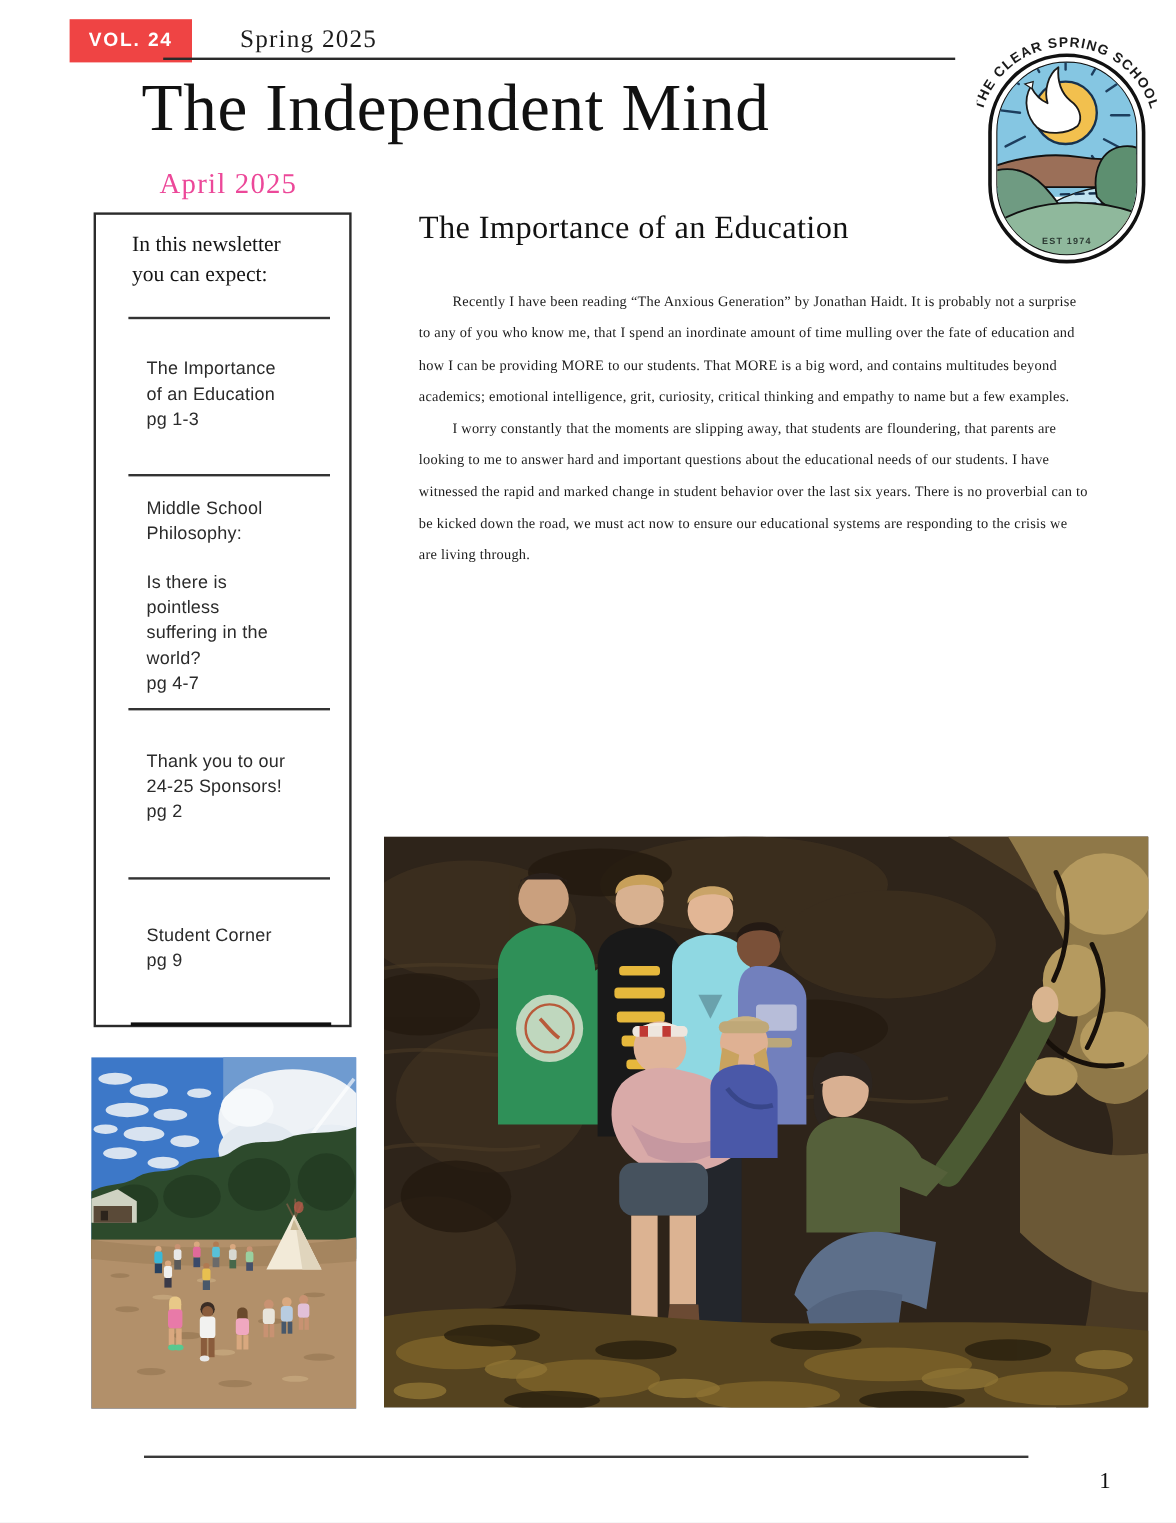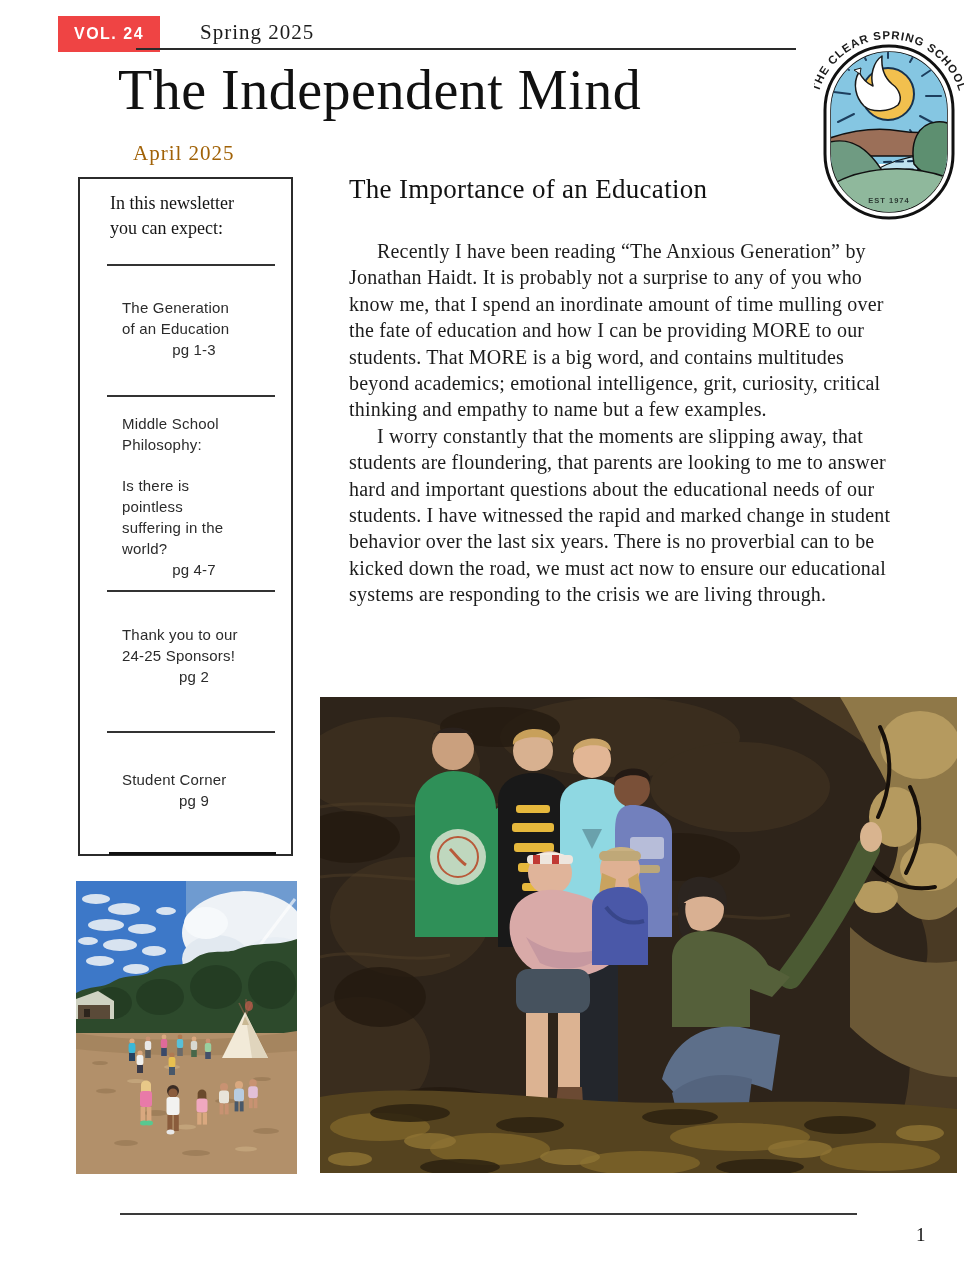--- a/index.html
+++ b/index.html
@@ -24,21 +24,21 @@
   .header-rule {
     position:absolute; left:136px; top:48px; width:660px; height:2px;
     background:#2a2a2a;
   }
   .masthead {
     position:absolute; left:118px; top:58px; width:700px;
     font-size:56px; letter-spacing:0.5px; color:#111; font-weight:normal;
   }
   .issue-date {
     position:absolute; left:133px; top:141px;
-    font-size:21px; letter-spacing:1px; color:#a16207;
+    font-size:24px; letter-spacing:1px; color:#ec4899;
   }
   .logo-wrap { position:absolute; left:814px; top:4px; width:150px; height:222px; }
   
   .toc {
     position:absolute; left:78px; top:177px; width:215px; height:679px;
     border:2px solid #2b2b2b; background:#fff;
   }
   .toc-heading {
     position:absolute; left:30px; top:12px; width:170px;
     font-size:18px; line-height:25px; color:#151515; white-space:pre-line;
@@ -54,29 +54,29 @@
     font-family:"Liberation Sans", sans-serif; font-size:15px;
     line-height:21px; color:#2b2b2b; letter-spacing:0.2px;
   }
   .toc-item.i1 { top:118px; }
   .toc-item.i2 { top:234px; }
   .toc-item.i3 { top:445px; }
   .toc-item.i4 { top:590px; }
   .toc-title, .toc-sub { white-space:pre-line; }
   .toc-sub { margin-top:20px; }
   .toc-sub:empty { display:none; margin:0; }
-  .toc-page { text-align:center; padding-right:2px; }
+  .toc-page { text-align:left; padding-right:2px; }
   
   .article-heading {
     position:absolute; left:349px; top:174px; width:560px;
     font-size:27px; letter-spacing:0.3px; color:#111; font-weight:normal;
   }
   .article-body {
     position:absolute; left:349px; top:238px; width:558px;
-    font-size:20px; line-height:26.4px; color:#1c1c1c; letter-spacing:0.2px;
+    font-size:12px; line-height:26.4px; color:#1c1c1c; letter-spacing:0.2px;
   }
   .article-body p { text-indent:28px; margin:0; }
   
   .photo-field { position:absolute; left:76px; top:881px; width:221px; height:293px; }
   .photo-cave  { position:absolute; left:320px; top:697px; width:637px; height:476px; }
   .photo-field svg, .photo-cave svg, .logo-wrap svg { display:block; width:100%; height:100%; }
   
   .footer-rule { position:absolute; left:120px; top:1213px; width:737px; height:2px; background:#3a3a3a; }
   .page-number { position:absolute; left:916px; top:1224px; font-size:19px; color:#111; }
 </style>
@@ -143,21 +143,21 @@
         <text x="75" y="199" text-anchor="middle" font-family="Liberation Sans, sans-serif" font-size="7.5" font-weight="bold" fill="#2c3a33" letter-spacing="1">EST 1974</text>
       </g>
     </svg>
   </div>
 
   <div class="toc">
     <div class="toc-heading">In this newsletter
 you can expect:</div>
     <div class="toc-rule r1"></div>
     <div class="toc-item i1">
-      <div class="toc-title">The Generation
+      <div class="toc-title">The Importance
 of an Education</div>
 
       <div class="toc-page">pg 1-3</div>
     </div>
     <div class="toc-rule r2"></div>
     <div class="toc-item i2">
       <div class="toc-title">Middle School
 Philosophy:</div>
       <div class="toc-sub">Is there is
 pointless

